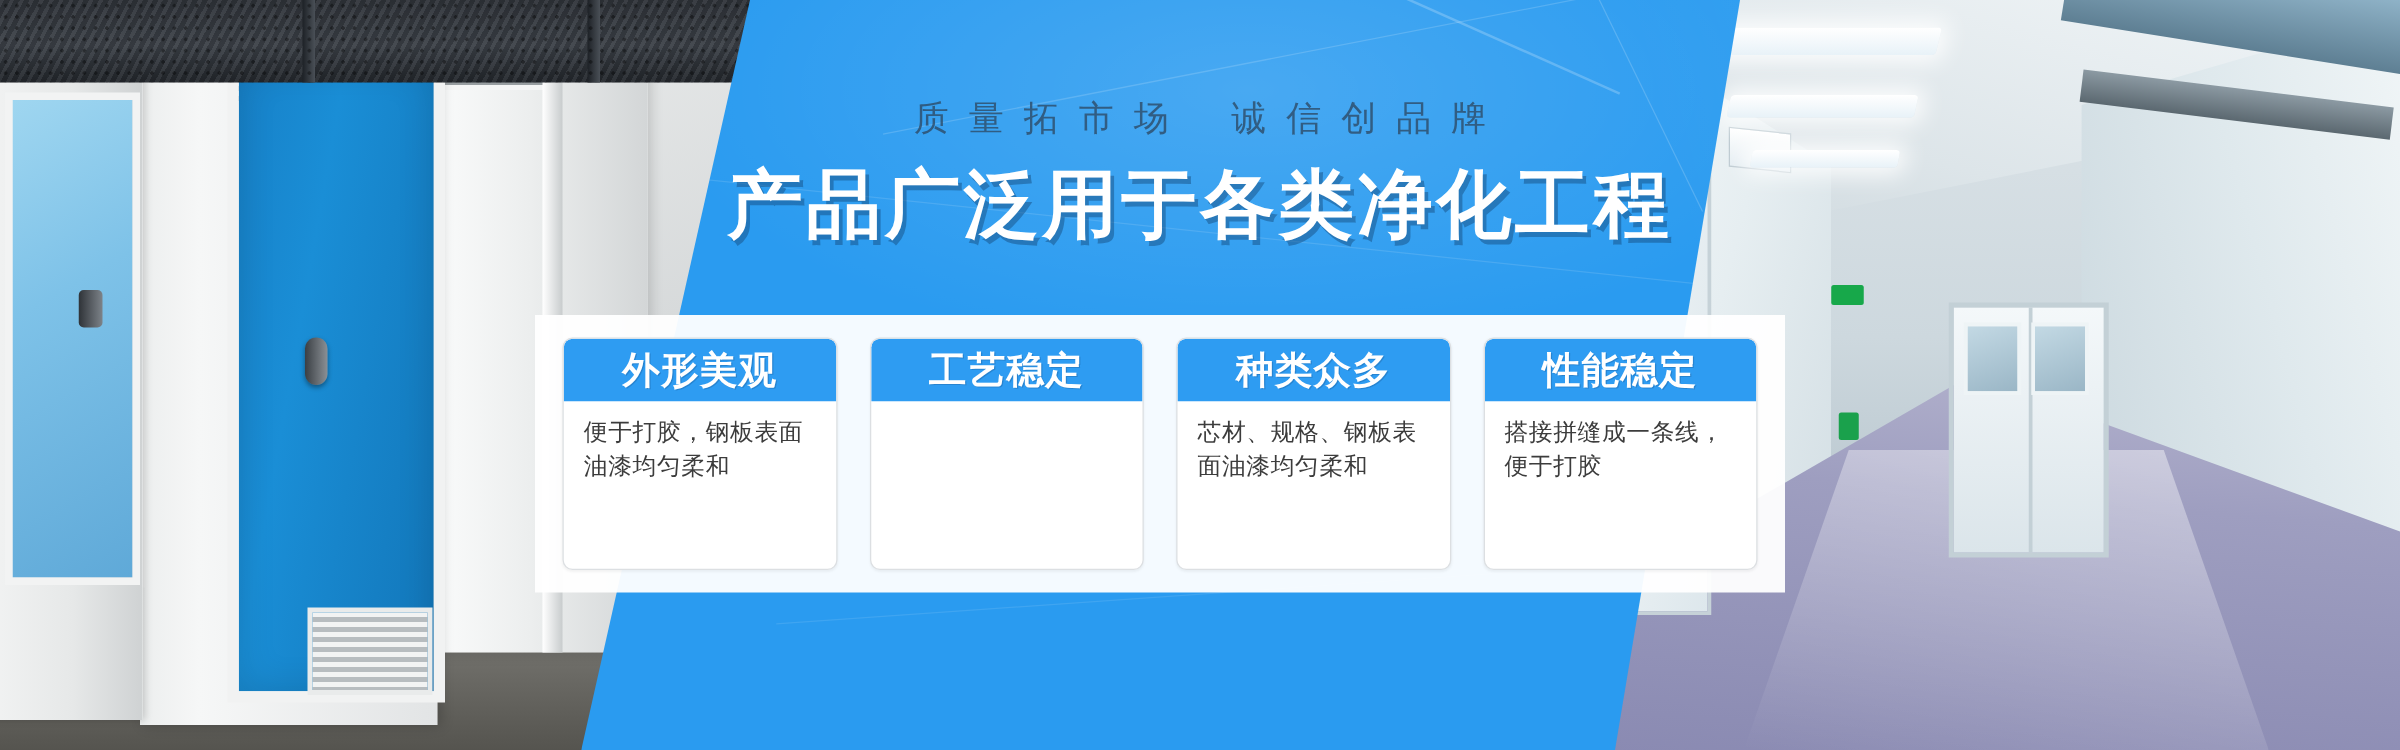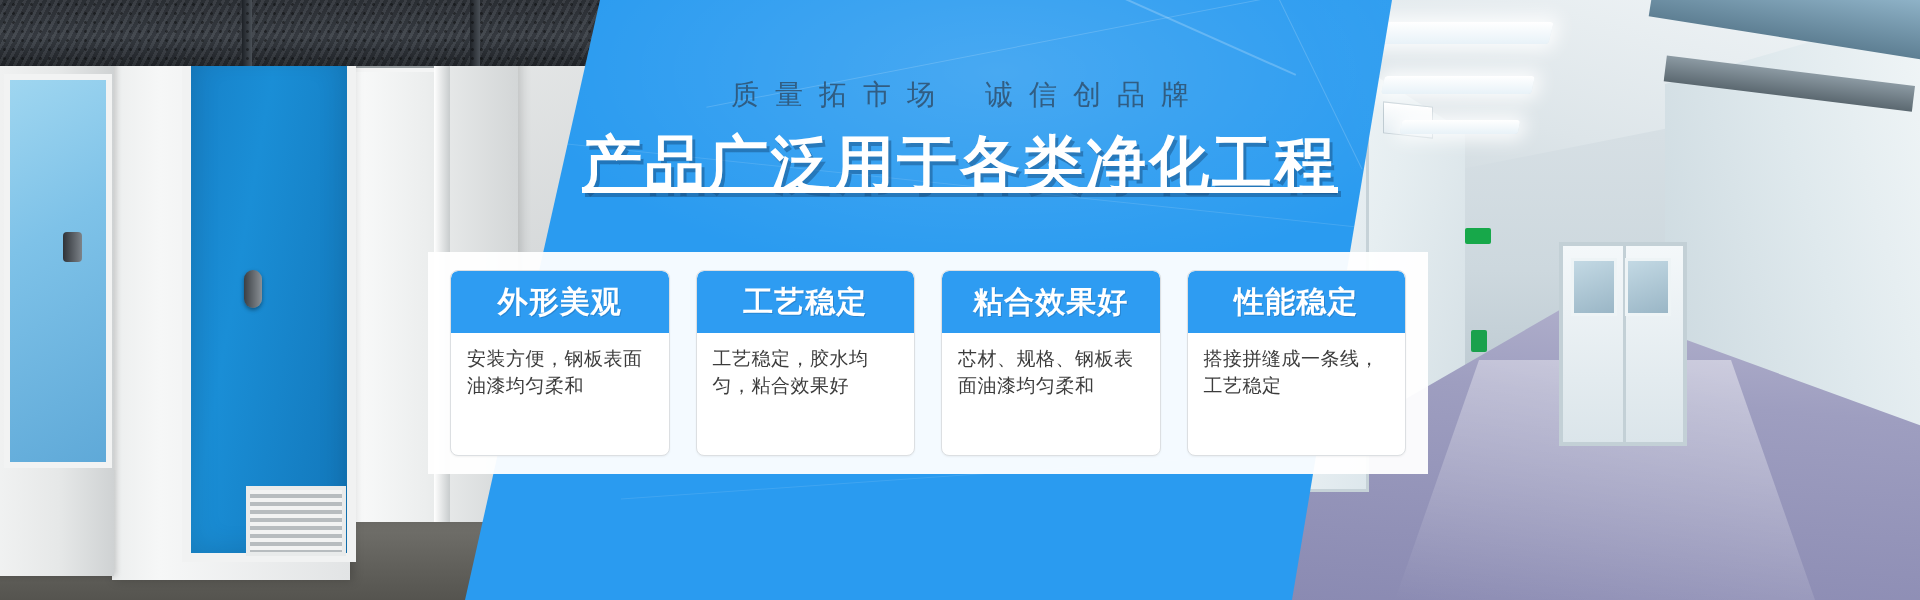--- a/index.html
+++ b/index.html
@@ -233,39 +233,38 @@
   .subtitle{
     position:absolute;left:0;top:76px;width:1920px;text-align:center;
     font-size:28px;letter-spacing:16px;color:#2e4e6b;opacity:.82;
     font-weight:400;text-indent:16px;
   }
   .subtitle .gapsp{display:inline-block;width:34px;}
   .maintitle{
     position:absolute;left:0;top:124px;width:1920px;text-align:center;
     font-size:60px;font-weight:700;color:#ffffff;letter-spacing:3px;
     text-shadow:3px 4px 0 rgba(20,72,120,.45);
-    text-decoration:underline;
   }
 
   
   .card-panel{
     position:absolute;left:428px;top:252px;width:1000px;height:222px;
     background:rgba(255,255,255,.95);
   }
   .cards{
     position:absolute;left:450px;top:270px;width:956px;height:186px;
     display:flex;gap:26px;
   }
   .card{
     flex:1 1 0;background:#ffffff;border:1px solid #dcdfe2;border-radius:8px;
     display:flex;flex-direction:column;overflow:hidden;
     box-shadow:0 1px 2px rgba(0,0,0,.05);
   }
   .card-head{
-    height:62px;background:#2e9cf2;border-radius:7px 7px 0 0;
+    height:50px;background:#2e9cf2;border-radius:7px 7px 0 0;
     display:flex;align-items:center;justify-content:center;
     color:#ffffff;font-size:30px;font-weight:700;letter-spacing:1px;
     text-shadow:1px 1px 0 rgba(25,90,150,.35);
   }
   .card-body{
     flex:1;padding:12px 14px 10px 16px;
     font-size:19px;line-height:1.42;color:#3c3c3c;
     letter-spacing:.5px;
   }
 </style>
@@ -332,33 +331,32 @@
   <div class="text-wrap">
     <div class="subtitle"><span>质量拓市场</span><span class="gapsp"></span><span>诚信创品牌</span></div>
     <div class="maintitle">产品广泛用于各类净化工程</div>
   </div>
 
   <div class="card-panel"></div>
   <div class="cards">
 
     <div class="card">
       <div class="card-head">外形美观</div>
-      <div class="card-body">安装方便，钢板表面油漆均匀柔和</div>
+      <div class="card-body">便于打胶，钢板表面油漆均匀柔和</div>
     </div>
 
     <div class="card">
       <div class="card-head">工艺稳定</div>
-      <div class="card-body">工艺稳定，胶水均匀，粘合效果好</div>
     </div>
 
     <div class="card">
-      <div class="card-head">粘合效果好</div>
+      <div class="card-head">种类众多</div>
       <div class="card-body">芯材、规格、钢板表面油漆均匀柔和</div>
     </div>
 
     <div class="card">
       <div class="card-head">性能稳定</div>
-      <div class="card-body">搭接拼缝成一条线，工艺稳定</div>
+      <div class="card-body">搭接拼缝成一条线，便于打胶</div>
     </div>
 
   </div>
 
 </div>
 
 </body></html>

